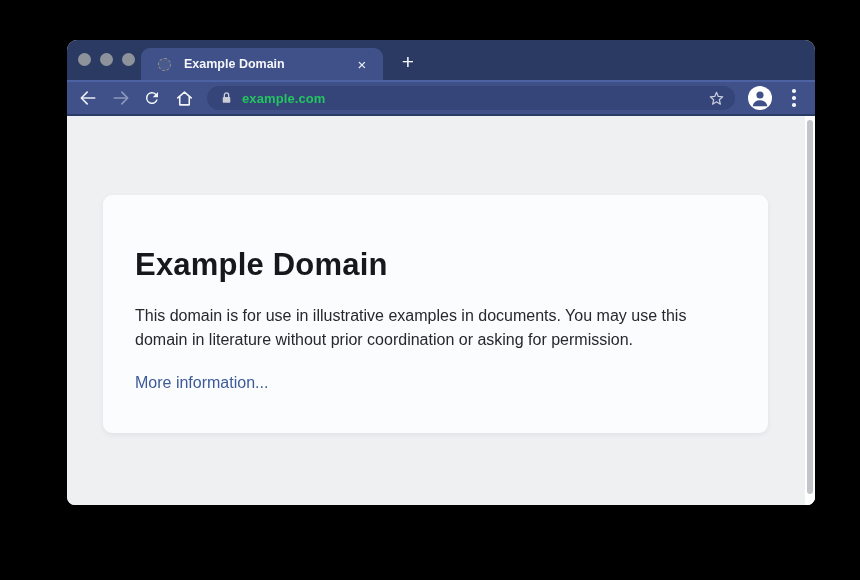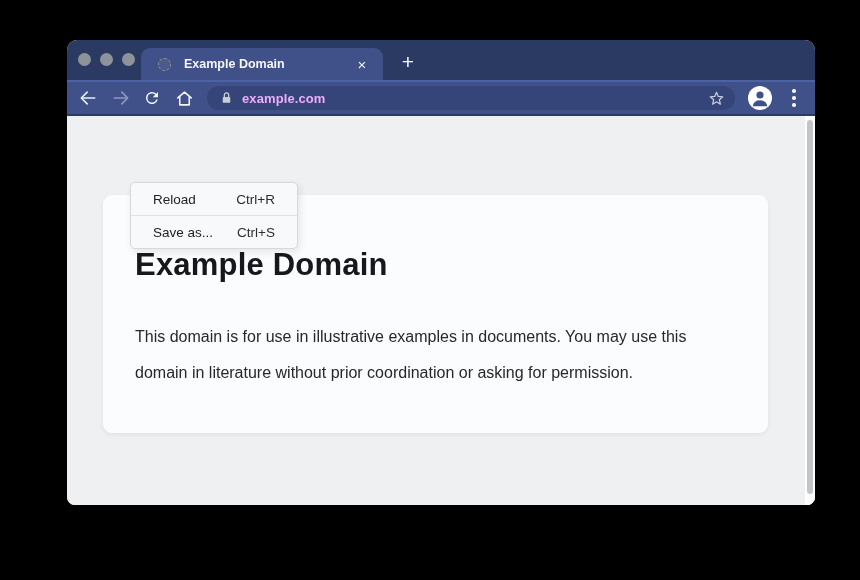--- a/index.html
+++ b/index.html
@@ -76,21 +76,21 @@
   .icon-home    { left: 104px; }
 
   .omnibox {
     position: absolute; left: 140px; top: 4px;
     width: 528px; height: 24px;
     background: #35457a; border-radius: 12px;
     display: flex; align-items: center;
     padding: 0 10px 0 13px;
   }
   .url-text {
-    margin-left: 9px; color: #f0abfc;
+    margin-left: 9px; color: #22c55e;
     font-size: 13px; font-weight: 700; letter-spacing: .1px;
   }
   .star { margin-left: auto; display: flex; align-items: center; }
 
   .avatar {
     position: absolute; left: 681px; top: 4px;
     width: 24px; height: 24px; border-radius: 50%;
     background: #ffffff;
     display: flex; align-items: center; justify-content: center;
     overflow: hidden;
@@ -109,22 +109,22 @@
     width: 665px; height: 238px;
     background: #fbfcfd; border-radius: 9px;
     box-shadow: 0 2px 5px rgba(60,64,70,0.07);
     padding: 52px 40px 0 32px;
   }
   .card h1 {
     font-size: 31px; font-weight: 700; color: #17181b;
     letter-spacing: .2px;
   }
   .card p {
-    margin-top: 36px; width: 585px;
-    font-size: 16px; line-height: 36px; color: #26282c;
+    margin-top: 21px; width: 585px;
+    font-size: 16px; line-height: 24px; color: #26282c;
   }
   .card a {
     display: inline-block; margin-top: 22px;
     font-size: 16px; color: #3d5a99; text-decoration: none;
   }
 
   .context-menu {
     position: absolute; left: 63px; top: 66px;
     width: 168px;
     background: #f8f9fa;
@@ -231,31 +231,21 @@
         <i></i>
         <i></i>
     </div>
   </div>
 
   <div class="viewport">
 
     <div class="card">
       <h1>Example Domain</h1>
       <p>This domain is for use in illustrative examples in documents. You may use this domain in literature without prior coordination or asking for permission.</p>
-    </div>
-
-    <div class="context-menu">
-      <div class="menu-item">
-        <span>Reload</span>
-        <span class="menu-shortcut">Ctrl+R</span>
-      </div>
-      <div class="menu-divider"></div>
-      <div class="menu-item">
-        <span>Save as...</span>
-        <span class="menu-shortcut">Ctrl+S</span>
-      </div>
-    </div>
+      <a href="#">More information...</a>
+    </div>
+
 
     <div class="scrollbar">
       <div class="scroll-thumb"></div>
     </div>
   </div>
 </div>
 
 </body></html>

